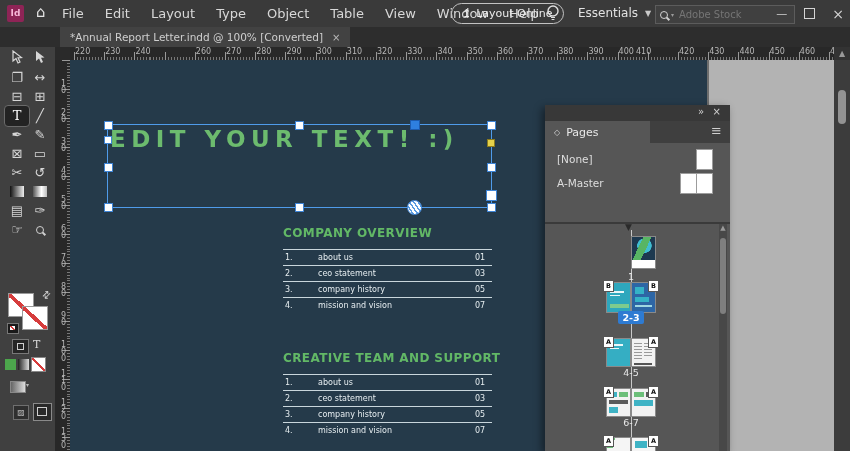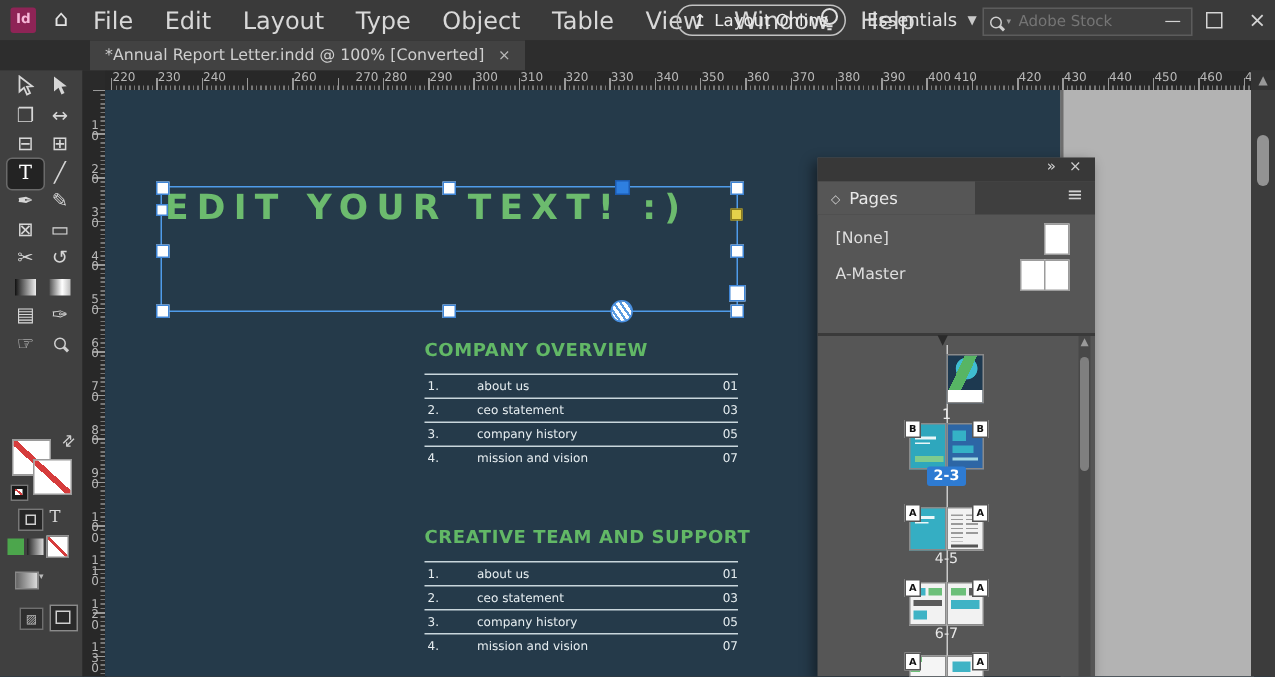--- a/index.html
+++ b/index.html
@@ -6,21 +6,21 @@
   body{width:850px;height:451px;position:relative;overflow:hidden;background:#3b3b3b;
        font-family:"DejaVu Sans",sans-serif;-webkit-font-smoothing:antialiased;}
   .abs{position:absolute;}
 
   
   #titlebar{left:0;top:0;width:850px;height:27px;background:#3a3a3a;border-bottom:1px solid #262626;}
   #app-logo{left:7px;top:5px;width:17px;height:17px;background:#8e2456;color:#f7b7d8;font-size:9px;
             font-weight:bold;text-align:center;line-height:17px;border-radius:2px;}
   #home-icon{left:36px;top:3px;color:#e3e3e3;font-size:15px;}
   #menubar{left:62px;top:0;height:27px;display:flex;align-items:center;gap:21px;}
-  .menu-item{color:#d8d8d8;font-size:16px;}
+  .menu-item{color:#d8d8d8;font-size:13px;}
   #publish-btn{left:451px;top:3px;height:19px;border:1px solid #c2c2c2;border-radius:11px;color:#ececec;
                font-size:11px;display:flex;align-items:center;gap:5px;padding:0 10px;}
   #bulb-icon{left:546px;top:4px;}
   #workspace{left:578px;top:6px;color:#e2e2e2;font-size:12px;display:flex;gap:7px;align-items:center;}
   #workspace .chev{font-size:8px;color:#c9c9c9;}
   #searchbox{left:655px;top:5px;width:130px;height:17px;background:#404040;border:1px solid #5c5c5c;
              display:flex;align-items:center;padding:0 4px;gap:3px;}
   #searchbox input{flex:1;background:transparent;border:none;outline:none;color:#9a9a9a;font-size:10px;
                    font-family:"DejaVu Sans",sans-serif;min-width:0;}
   .mag{width:6px;height:6px;border:1.4px solid #cfcfcf;border-radius:50%;position:relative;display:inline-block;}
@@ -95,21 +95,21 @@
             white-space:nowrap;}
   #outport-badge{left:407px;top:200px;width:13px;height:13px;border-radius:50%;border:1.2px solid #4a90e2;
       background:repeating-linear-gradient(55deg,#5a9be0 0 1.5px,#fff 1.5px 3.6px);}
 
   
   .sec-title{position:absolute;color:#62b866;font-size:12px;font-weight:bold;letter-spacing:.4px;white-space:nowrap;}
   .toc{position:absolute;left:283px;width:209px;}
   .toc-row{height:15px;border-top:1px solid #c9d6dc;display:flex;align-items:center;color:#e6edf0;font-size:8px;}
   .toc-num{width:33px;padding-left:2px;}
   .toc-label{flex:1;}
-  .toc-page{width:24px;text-align:right;}
+  .toc-page{width:24px;text-align:center;}
 
   
   #pages-panel{left:545px;top:105px;width:185px;height:346px;background:#565656;
                box-shadow:-3px 3px 8px rgba(0,0,0,.45);overflow:hidden;}
   #panel-strip{position:absolute;left:0;top:0;width:185px;height:16px;background:#383838;}
   #panel-collapse{position:absolute;right:26px;top:1px;color:#cfcfcf;font-size:10px;}
   #panel-close{position:absolute;right:9px;top:1px;color:#cfcfcf;font-size:10px;}
   #panel-tabrow{position:absolute;left:0;top:16px;width:185px;height:22px;background:#3f3f3f;}
   #panel-tab{position:absolute;left:0;top:0;width:96px;height:22px;background:#565656;color:#e8e8e8;
              font-size:11px;display:flex;align-items:center;gap:6px;padding-left:9px;}
@@ -264,21 +264,21 @@
 <div class="abs" id="ruler-corner"></div>
 <div class="abs" id="hruler">
   <div class="tmin"></div>
     <div class="tmaj"></div>
     <div id="hruler-labels">
       <span class="hlab" style="left: 5px;">220</span>
       <span class="hlab" style="left: 35.2px;">230</span>
       <span class="hlab" style="left: 65.4px;">240</span>
       <span class="hlab" style="left: 95.6px; margin-top: 28px;">250</span>
       <span class="hlab" style="left: 125.8px;">260</span>
-      <span class="hlab" style="left: 156px; margin-left: 11px;">270</span>
+      <span class="hlab" style="left: 156px;">270</span>
       <span class="hlab" style="left: 186.2px;">280</span>
       <span class="hlab" style="left: 216.4px;">290</span>
       <span class="hlab" style="left: 246.6px;">300</span>
       <span class="hlab" style="left: 276.8px;">310</span>
       <span class="hlab" style="left: 307px;">320</span>
       <span class="hlab" style="left: 337.2px;">330</span>
       <span class="hlab" style="left: 367.4px;">340</span>
       <span class="hlab" style="left: 397.6px;">350</span>
       <span class="hlab" style="left: 427.8px;">360</span>
       <span class="hlab" style="left: 458px;">370</span>

